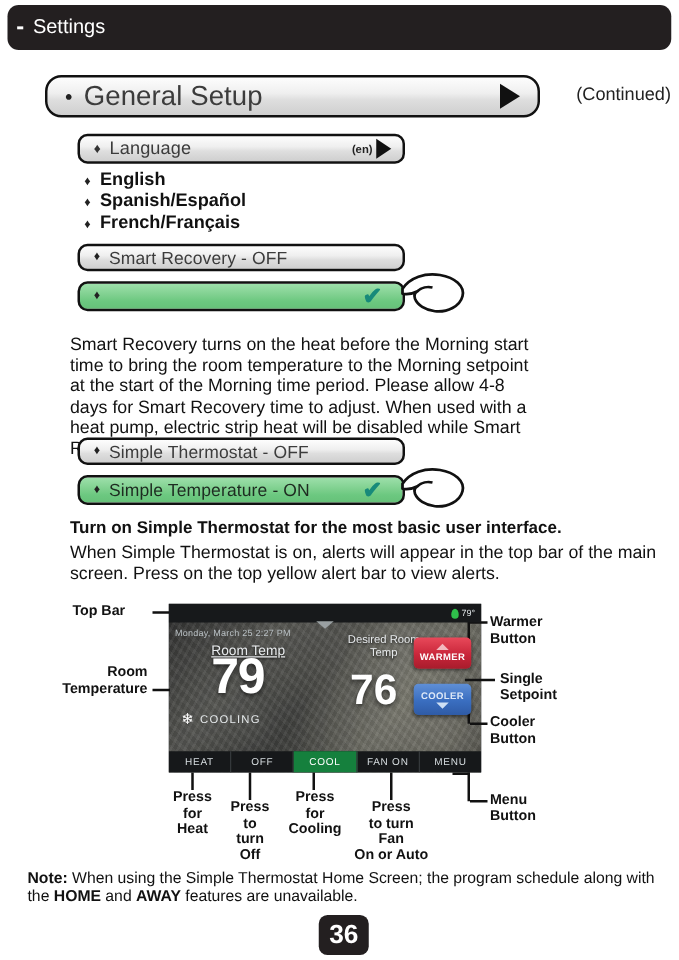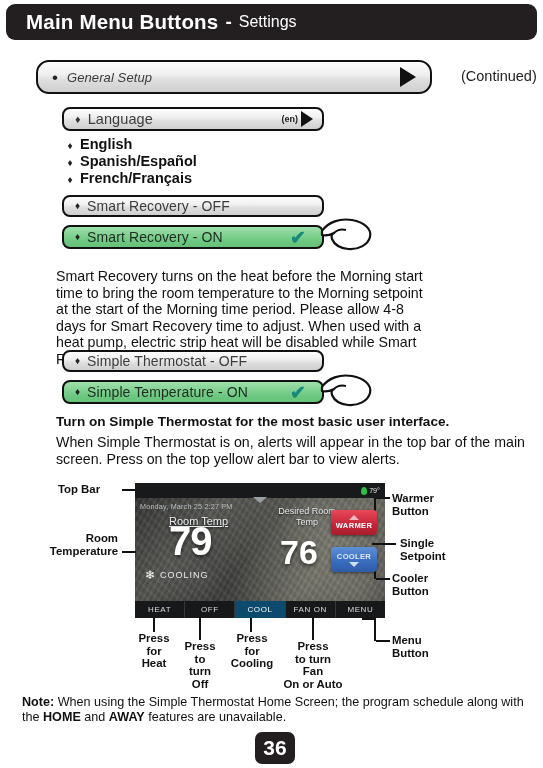--- a/index.html
+++ b/index.html
@@ -33,21 +33,21 @@
     display:flex;align-items:center;
     box-sizing:border-box;
   }
   .menu-btn .dot{
     font-size:15px;line-height:1;margin-left:13px;margin-right:9px;color:#222;
   }
   .menu-btn .lbl{
     font-size:17px;color:#3a3a3a;font-weight:400;letter-spacing:.1px;
   }
   .btn-general{left:36px;top:60px;width:396px;height:34px;border-radius:13px;}
-  .btn-general .lbl{font-size:13px;color:#3c3c3c;font-style:italic;}
+  .btn-general .lbl{font-size:22px;color:#3c3c3c;}
   .btn-general .dot{font-size:17px;margin-left:14px;}
   .tri{
     margin-left:auto;margin-right:14px;
     width:0;height:0;border-left:16px solid #111;
     border-top:10px solid transparent;border-bottom:10px solid transparent;
   }
   .continued{
     position:absolute;left:461px;top:68px;font-size:14.5px;color:#222;
   }
 
@@ -187,21 +187,21 @@
   .t-bottombar{
     position:absolute;left:0;bottom:0;width:100%;height:17px;
     background:#16181a;display:flex;z-index:4;
   }
   .t-bbtn{
     flex:1;display:flex;align-items:center;justify-content:center;
     font-size:8px;color:#d7dde0;letter-spacing:.6px;
     border-right:1px solid #34383b;box-sizing:border-box;
   }
   .t-bbtn:last-child{border-right:none;}
-  .t-bbtn.active{background:#0c4a6e;color:#ffffff;}
+  .t-bbtn.active{background:#15803d;color:#ffffff;}
 
   
   .callout{position:absolute;font-size:11.4px;font-weight:bold;color:#111;line-height:12.6px;}
   .callout.r{text-align:right;}
   .callout.c{text-align:center;}
   .lead{position:absolute;background:#111;}
   .lead.h{height:2px;}
   .lead.v{width:2px;}
 
   
@@ -214,21 +214,20 @@
     position:absolute;left:255px;top:732px;width:40px;height:32px;
     background:#231f20;border-radius:7px;
     display:flex;align-items:center;justify-content:center;
     color:#fff;font-size:21px;font-weight:bold;
   }
 </style>
 </head>
 <body>
 
 <div class="page-header">
-  <span class="h-main">Main Menu Buttons</span>
   <span class="h-dash">-</span>
   <span class="h-sub">Settings</span>
 </div>
 
 <div class="menu-btn btn-general">
   <span class="dot">•</span>
   <span class="lbl">General Setup</span>
   <span class="tri"></span>
 </div>
 <div class="continued">(Continued)</div>
@@ -255,21 +254,20 @@
   </div>
 </div>
 
 <div class="menu-btn btn-smart-off">
   <span class="dot">♦</span>
   <span class="lbl">Smart Recovery - OFF</span>
 </div>
 
 <div class="menu-btn btn-smart-on green">
   <span class="dot">♦</span>
-  <span class="lbl">Smart Recovery - ON</span>
   <span class="check">✔</span>
 </div>
 
 <div class="hand hand-smart">
   <svg width="56" height="40" viewBox="0 0 56 40">
     <path d="M4,14 C10,5 22,1 34,3 C46,5 54,12 52,20 C50,28 40,33 30,32
              C22,31 16,27 14,22 C13,19 14,17 16,16 C12,18 8,19 4,18 Z" fill="#ffffff" stroke="#111111" stroke-width="2.2" stroke-linejoin="round"></path>
     <path d="M16,16 C19,13 24,12 28,13" fill="none" stroke="#111111" stroke-width="2"></path>
   </svg>
 </div>

